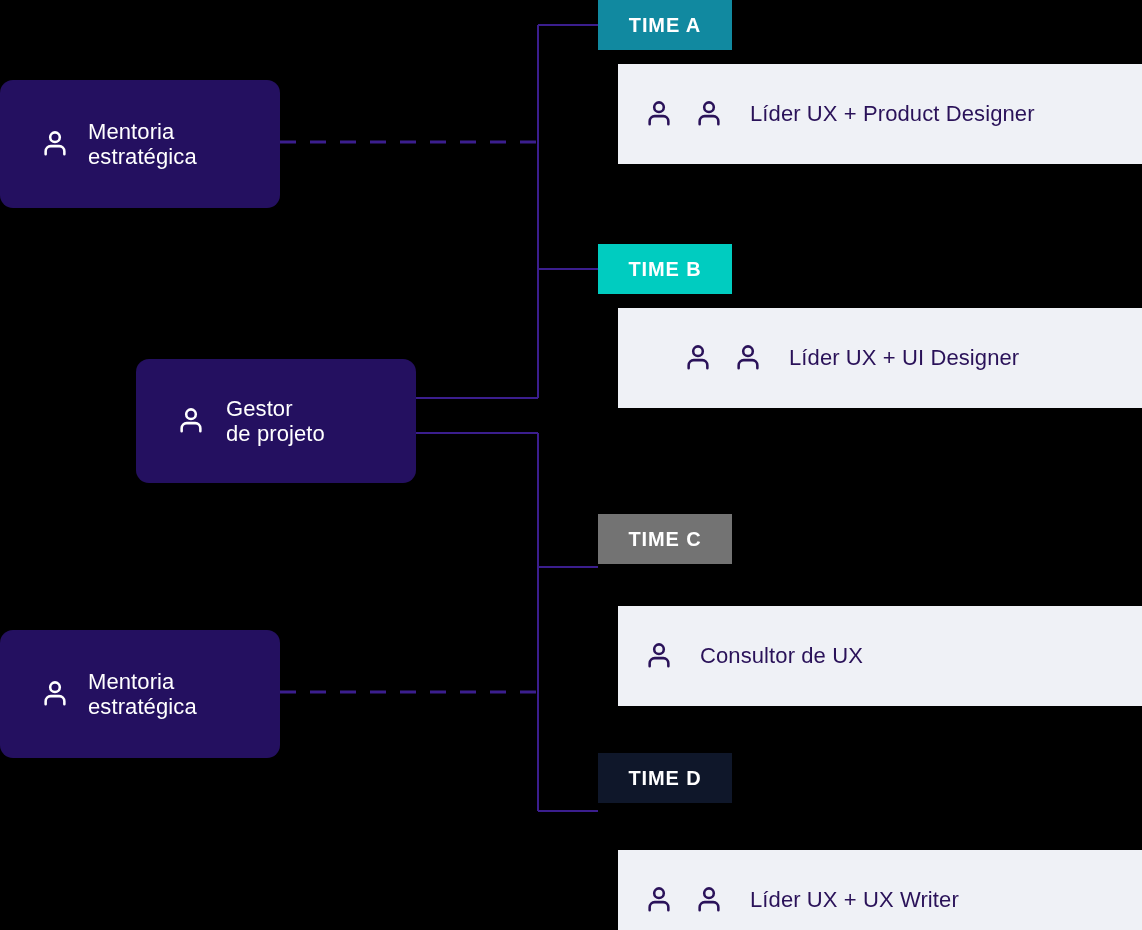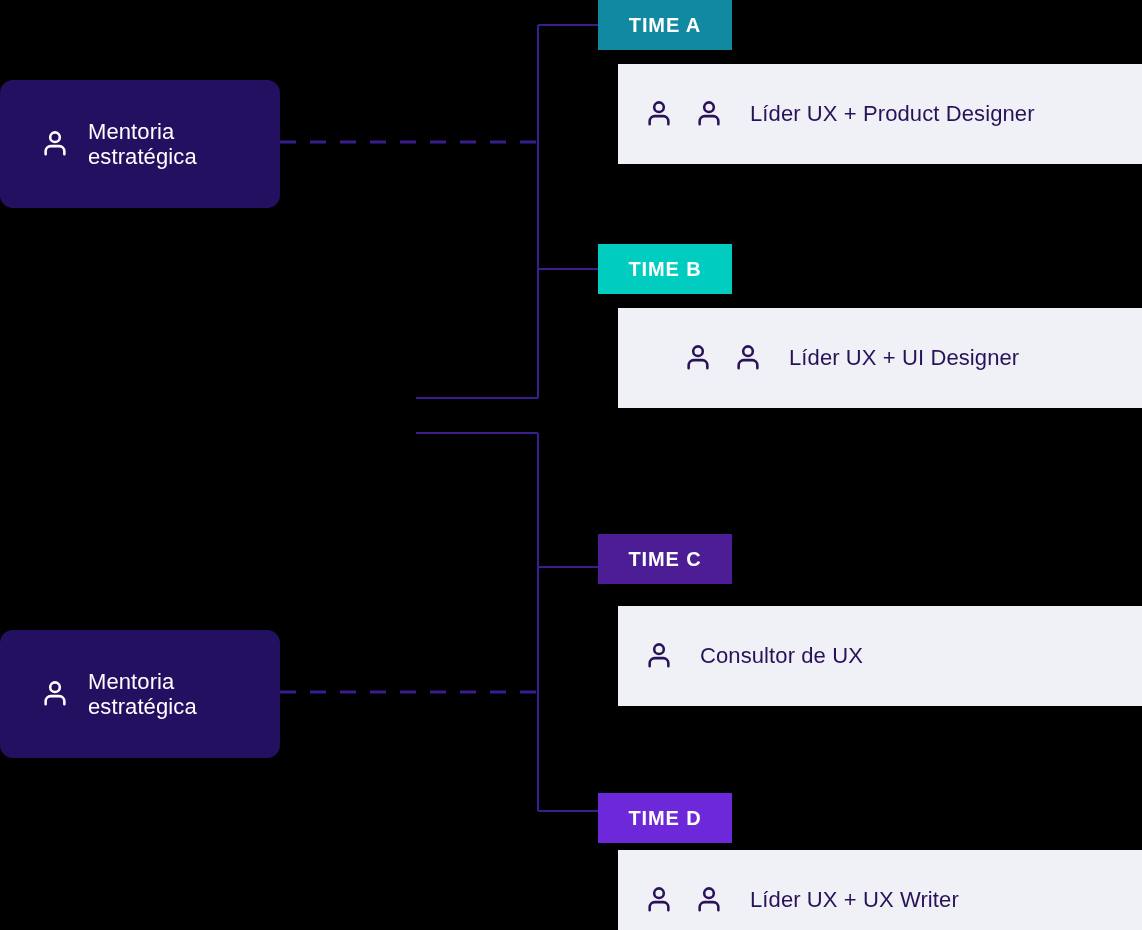--- a/index.html
+++ b/index.html
@@ -135,20 +135,28 @@
 
   <div class="node-box mentoria-a">
     <svg class="node-icon" viewBox="0 0 24 24" fill="none" xmlns="http://www.w3.org/2000/svg">
       <circle cx="12" cy="7.2" r="3.4" stroke="#ffffff" stroke-width="1.8"></circle>
       <path d="M5.4 19.2 v-2.1 a3.6 3.6 0 0 1 3.6-3.6 h6 a3.6 3.6 0 0 1 3.6 3.6 v2.1" stroke="#ffffff" stroke-width="1.8" stroke-linecap="round"></path>
     </svg>
     <div class="node-label">Mentoria
 estratégica</div>
   </div>
 
+  <div class="node-box gestor">
+    <svg class="node-icon" viewBox="0 0 24 24" fill="none" xmlns="http://www.w3.org/2000/svg">
+      <circle cx="12" cy="7.2" r="3.4" stroke="#ffffff" stroke-width="1.8"></circle>
+      <path d="M5.4 19.2 v-2.1 a3.6 3.6 0 0 1 3.6-3.6 h6 a3.6 3.6 0 0 1 3.6 3.6 v2.1" stroke="#ffffff" stroke-width="1.8" stroke-linecap="round"></path>
+    </svg>
+    <div class="node-label">Gestor
+de projeto</div>
+  </div>
 
   <div class="node-box mentoria-b">
     <svg class="node-icon" viewBox="0 0 24 24" fill="none" xmlns="http://www.w3.org/2000/svg">
       <circle cx="12" cy="7.2" r="3.4" stroke="#ffffff" stroke-width="1.8"></circle>
       <path d="M5.4 19.2 v-2.1 a3.6 3.6 0 0 1 3.6-3.6 h6 a3.6 3.6 0 0 1 3.6 3.6 v2.1" stroke="#ffffff" stroke-width="1.8" stroke-linecap="round"></path>
     </svg>
     <div class="node-label">Mentoria
 estratégica</div>
   </div>
 
@@ -179,34 +187,34 @@
         <path d="M5.4 19.2 v-2.1 a3.6 3.6 0 0 1 3.6-3.6 h6 a3.6 3.6 0 0 1 3.6 3.6 v2.1" stroke="#2A1259" stroke-width="1.8" stroke-linecap="round"></path>
       </svg>
       <svg class="person-ico" viewBox="0 0 24 24" fill="none" xmlns="http://www.w3.org/2000/svg">
         <circle cx="12" cy="7.2" r="3.4" stroke="#2A1259" stroke-width="1.8"></circle>
         <path d="M5.4 19.2 v-2.1 a3.6 3.6 0 0 1 3.6-3.6 h6 a3.6 3.6 0 0 1 3.6 3.6 v2.1" stroke="#2A1259" stroke-width="1.8" stroke-linecap="round"></path>
       </svg>
     </div>
     <div class="role-label">Líder UX + UI Designer</div>
   </div>
 
-  <div class="team-tag" style="top:534px; background:#4c1d95;">
+  <div class="team-tag" style="top:514px; background:#737373;">
     <span>TIME C</span>
   </div>
   <div class="role-row" style="top:606px;">
     <div class="role-icons">
       <svg class="person-ico" viewBox="0 0 24 24" fill="none" xmlns="http://www.w3.org/2000/svg">
         <circle cx="12" cy="7.2" r="3.4" stroke="#2A1259" stroke-width="1.8"></circle>
         <path d="M5.4 19.2 v-2.1 a3.6 3.6 0 0 1 3.6-3.6 h6 a3.6 3.6 0 0 1 3.6 3.6 v2.1" stroke="#2A1259" stroke-width="1.8" stroke-linecap="round"></path>
       </svg>
     </div>
     <div class="role-label">Consultor de UX</div>
   </div>
 
-  <div class="team-tag" style="top:753px; background:#6d28d9;margin-top:40px;">
+  <div class="team-tag" style="top:753px; background:#0f172a;">
     <span>TIME D</span>
   </div>
   <div class="role-row" style="top:850px;">
     <div class="role-icons">
       <svg class="person-ico" viewBox="0 0 24 24" fill="none" xmlns="http://www.w3.org/2000/svg">
         <circle cx="12" cy="7.2" r="3.4" stroke="#2A1259" stroke-width="1.8"></circle>
         <path d="M5.4 19.2 v-2.1 a3.6 3.6 0 0 1 3.6-3.6 h6 a3.6 3.6 0 0 1 3.6 3.6 v2.1" stroke="#2A1259" stroke-width="1.8" stroke-linecap="round"></path>
       </svg>
       <svg class="person-ico" viewBox="0 0 24 24" fill="none" xmlns="http://www.w3.org/2000/svg">
         <circle cx="12" cy="7.2" r="3.4" stroke="#2A1259" stroke-width="1.8"></circle>

